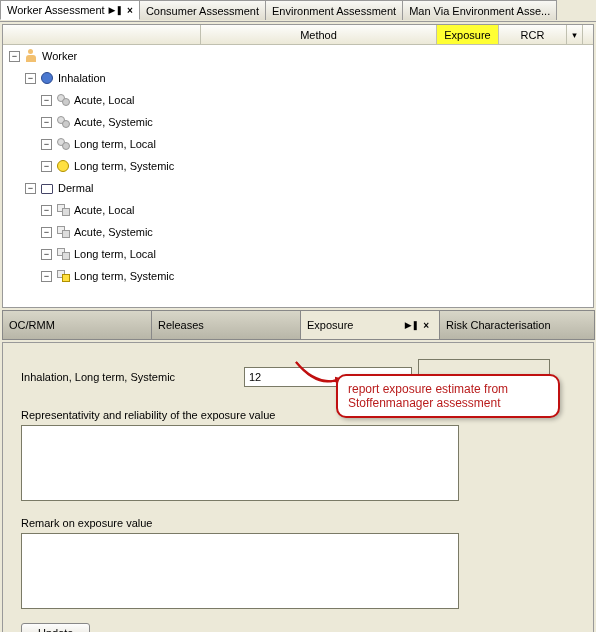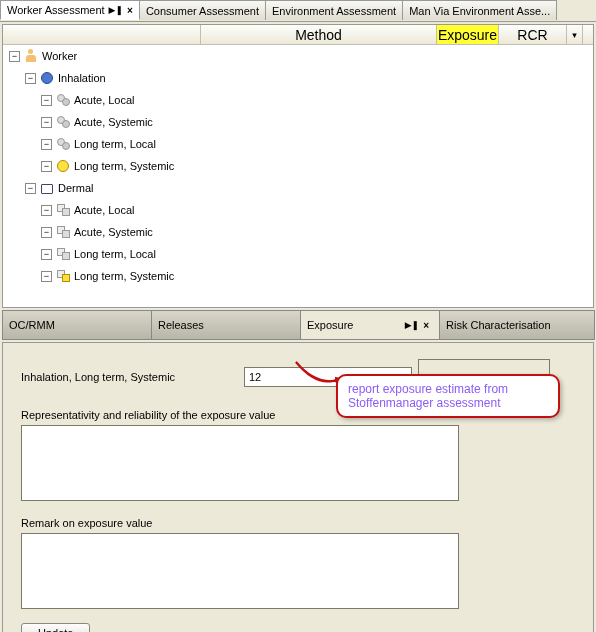--- a/index.html
+++ b/index.html
@@ -53,21 +53,21 @@
     display: flex;
     height: 20px;
     background: linear-gradient(#fdfdfb, #ece9d8);
     border-bottom: 1px solid #c0c0b0;
   }
   .th {
     border-right: 1px solid #c0c0b0;
     display: flex;
     align-items: center;
     justify-content: center;
-    font-size: 14px;
+    font-size: 11px;
   }
   .th-main { width: 198px; }
   .th-method { width: 236px; }
   .th-exp { width: 62px; background: #ffff33; }
   .th-rcr { width: 68px; }
   .th-x { width: 16px; font-size: 9px; }
 
   .tree-body { overflow: auto; height: 262px; }
   .row {
     display: flex;
@@ -183,21 +183,21 @@
   
   .callout {
     position: absolute;
     left: 336px; top: 374px;
     width: 224px;
     background: #fff;
     border: 2px solid #c01010;
     border-radius: 10px;
     padding: 6px 10px;
     font-size: 12px;
-    color: #8b5cf6;
+    color: #b91c1c;
     box-shadow: 2px 2px 4px rgba(0,0,0,.25);
     z-index: 50;
   }
   .callout-tail {
     position:absolute; left:306px; top:362px;
     width: 40px; height: 28px; z-index:49;
   }
   .callout-tail svg { overflow: visible; }
 </style>
 </head>

